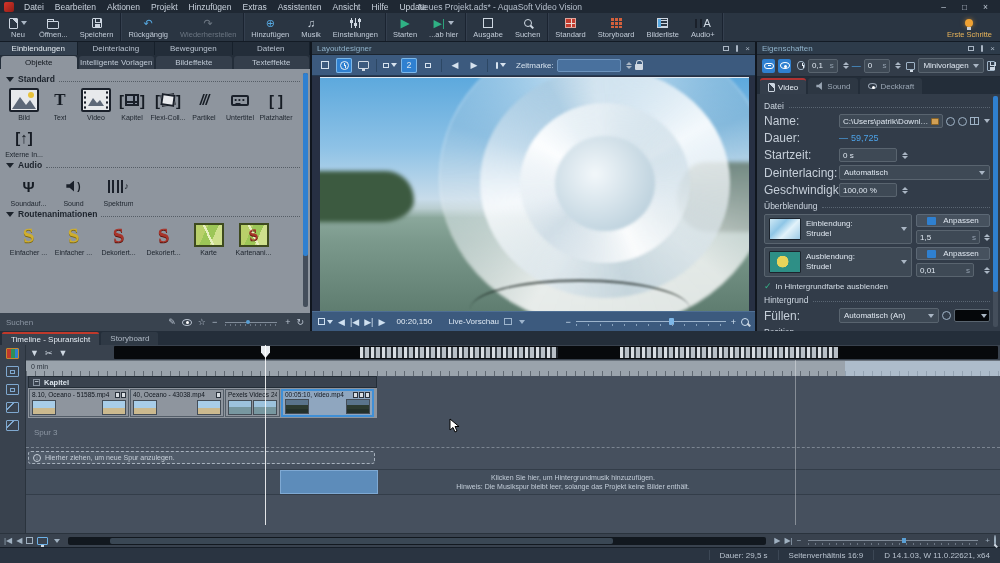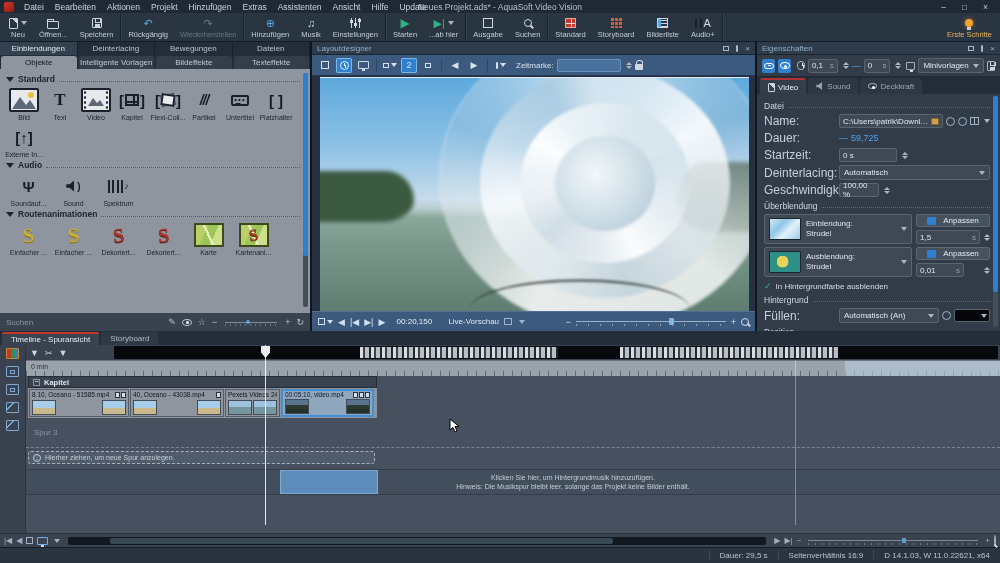--- a/index.html
+++ b/index.html
@@ -694,21 +694,21 @@
       </div>
       <div class="prow">
         <span class="plbl">Deinterlacing:</span>
         <span class="sel" style="flex:1">
             <span>Automatisch</span>
             <span class="dd" style="margin-left:auto"></span>
           </span>
       </div>
       <div class="prow">
         <span class="plbl">Geschwindigkeit:</span>
-        <span class="fld" style="width:40px">
+        <span class="fld" style="width:58px">
             <span>100,00 %</span>
           </span>
         <span class="spin">
             <i class="u"></i>
             <i class="d"></i>
           </span>
       </div>
       <div class="grp">
           <span>Überblendung</span>
           <span class="dots"></span>
@@ -746,21 +746,21 @@
               <span>Ausblendung:</span>
               <span>Strudel</span>
             </span>
           <span class="dd"></span>
         </div>
         <div class="transright">
           <div class="btn-anp">
               <span class="bi"></span>
               <span>Anpassen</span>
             </div>
-          <div class="r" style="gap:18px">
+          <div class="r" style="gap:8px">
               <span class="fld" style="flex:1">
                 <span>0,01</span>
                 <span class="unit">s</span>
               </span>
               <span class="spin">
                 <i class="u"></i>
                 <i class="d"></i>
               </span>
             </div>
         </div>

